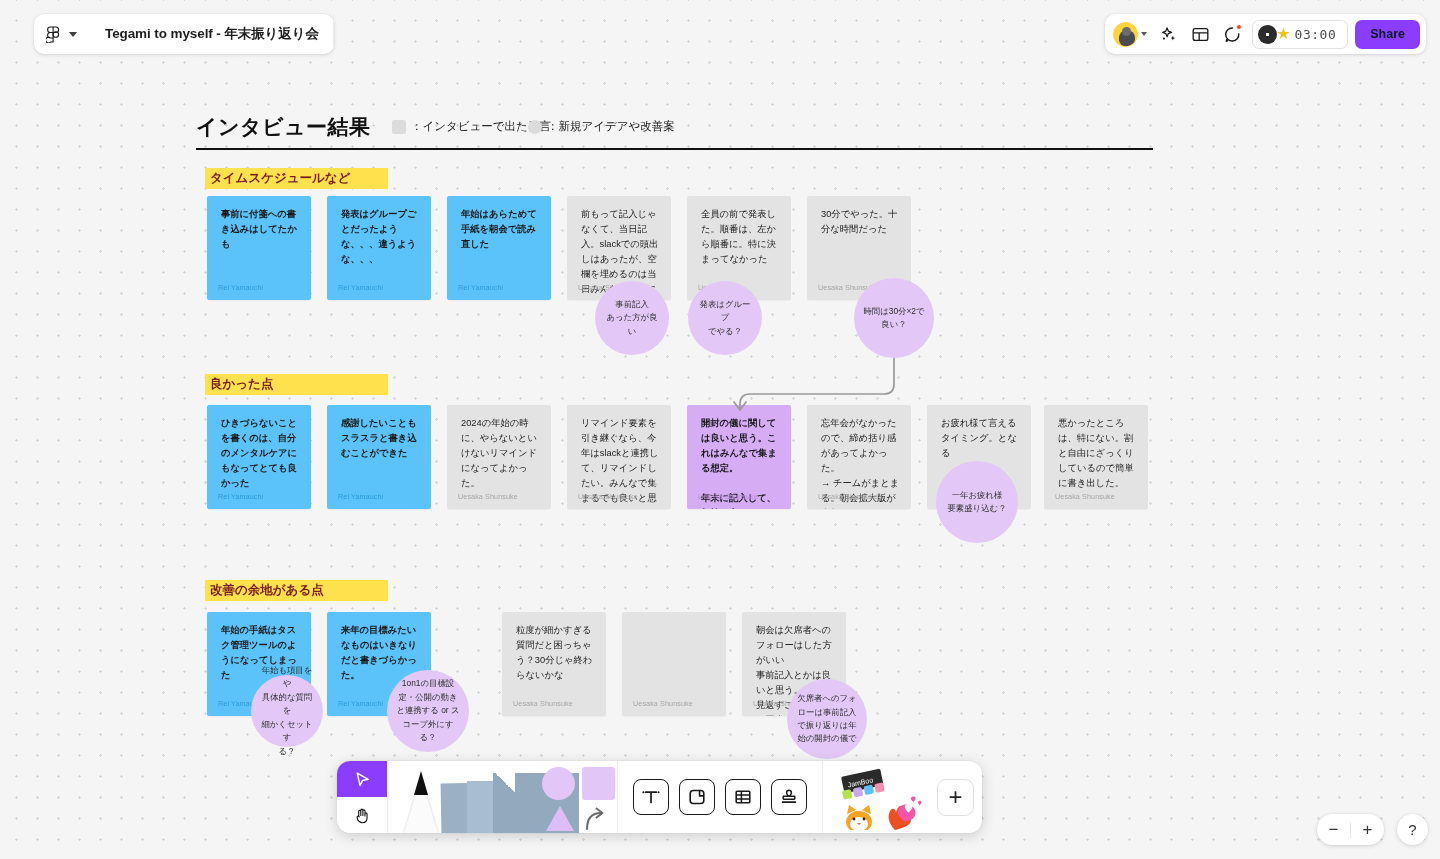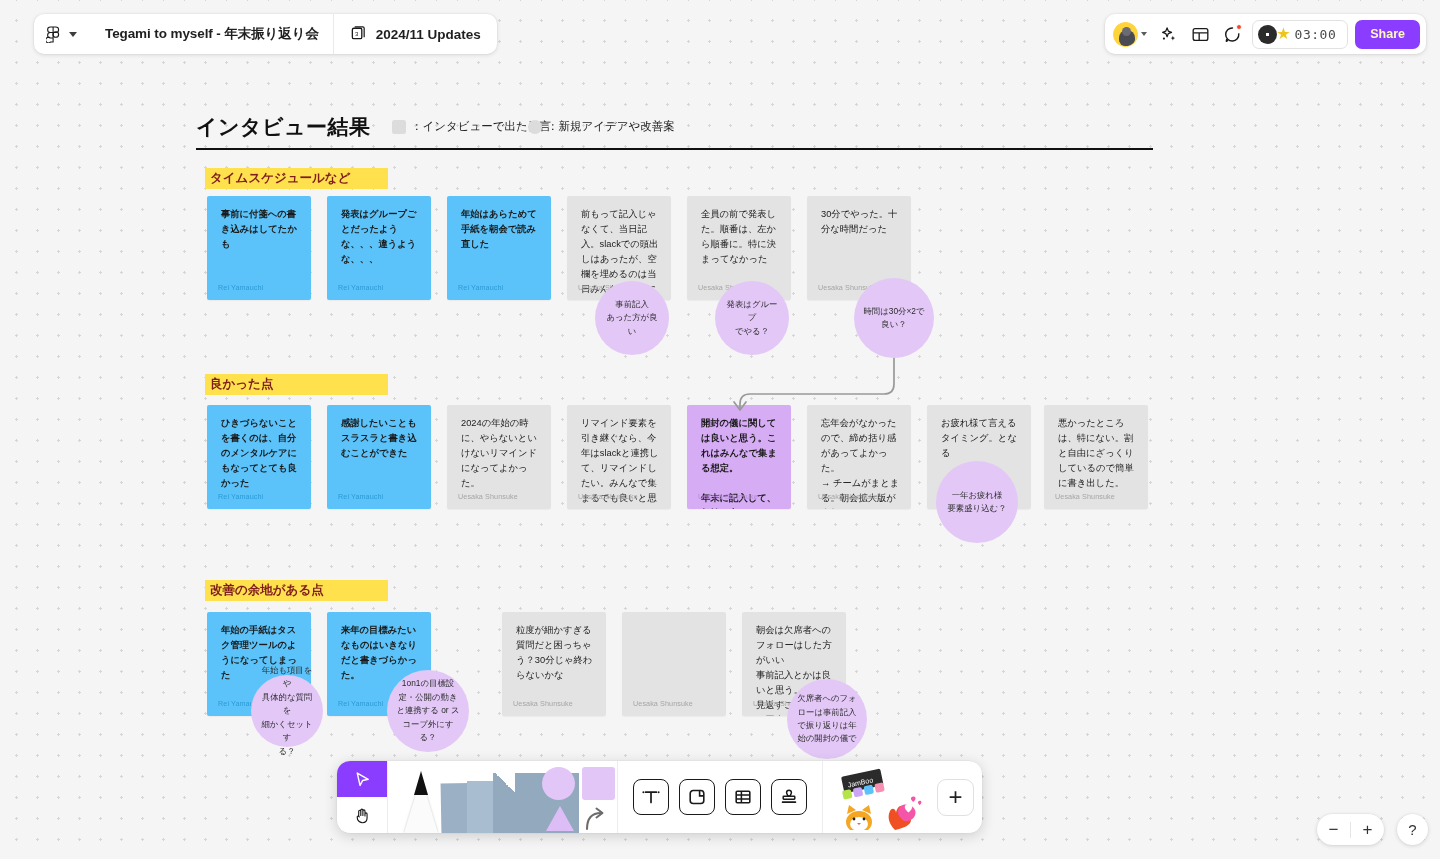--- a/index.html
+++ b/index.html
@@ -109,21 +109,21 @@
     width: 19px; height: 19px; border-radius: 50%;
     background: radial-gradient(circle, #ffffff 0 13%, #2b2b2b 14% 100%);
     position: relative;
   }
   .timer-star { font-size: 16px; color: #f0c419; margin-left: -5px; line-height:1; }
   .timer-text {
     font-family: "DejaVu Sans Mono", monospace;
     font-size: 13px; color: #4a4a4a; letter-spacing: .5px; font-weight: 400;
   }
   .share-btn {
-    background: #8b3dff; color: #fef9c3;
+    background: #8b3dff; color: #0f172a;
     font-size: 12.5px; font-weight: 700;
     height: 29px; padding: 4px 15px;
     border: none; border-radius: 7px; cursor: pointer;
   }
 
   
   .page-title {
     position: absolute; left: 196px; top: 113px;
     font-size: 21px; font-weight: 700; color: #111;
     letter-spacing: .5px;
@@ -297,30 +297,20 @@
     <div class="tb-file">
       <span>
         <svg class="figma-logo" viewBox="0 0 15 22">
           <circle cx="10.5" cy="11" r="3.6" fill="none" stroke="#1a1a1a" stroke-width="1.5"></circle>
           <path d="M7 1.2h3.5a3.6 3.6 0 010 7.2H7zM7 1.2H3.5a3.6 3.6 0 000 7.2H7zM7 8.4H3.5a3.6 3.6 0 000 7.2H7zM7 15.6H3.5a3.6 3.6 0 100 5.2H7z" fill="none" stroke="#1a1a1a" stroke-width="1.4"></path>
         </svg>
       </span>
       <span class="chev"></span>
       <span class="tb-title">Tegami to myself - 年末振り返り会</span>
     </div>
-    <div class="tb-page">
-      <span>
-        <svg class="pages-icon" viewBox="0 0 18 18">
-          <rect x="2.5" y="4.5" width="10" height="11" rx="1.6" fill="none" stroke="#1a1a1a" stroke-width="1.4"></rect>
-          <path d="M5 3h8.5a1.5 1.5 0 011.5 1.5V14" fill="none" stroke="#1a1a1a" stroke-width="1.3"></path>
-          <text x="5.4" y="12.2" font-size="6.5" fill="#1a1a1a" font-family="Liberation Sans, sans-serif">3</text>
-        </svg>
-      </span>
-      <span class="tb-page-name">2024/11 Updates</span>
-    </div>
   </div>
 
   <div class="topright">
     <div class="avatar-wrap">
       <div class="avatar"></div>
       <span class="chev-sm"></span>
     </div>
     <div class="tr-icon">
       <svg width="19" height="19" viewBox="0 0 20 20">
         <path d="M8.5 3l1.3 3.4L13.2 7.7 9.8 9 8.5 12.4 7.2 9 3.8 7.7 7.2 6.4z" fill="none" stroke="#1a1a1a" stroke-width="1.3" stroke-linejoin="round"></path>
@@ -450,21 +440,21 @@
 事前記入とかは良いと思う。
 見返すこともできる工夫も必要か？</div>
         <div class="author">Uesaka Shunsuke</div>
       </div>
     </div>
   <div id="bubbles-layer">
       <div class="bubble" style="left: 595px; top: 281px; width: 74px; height: 74px;">
         <div class="btxt">事前記入
 あった方が良い</div>
       </div>
-      <div class="bubble" style="left: 715px; top: 281px; width: 74px; height: 74px;">
+      <div class="bubble" style="left: 688px; top: 281px; width: 74px; height: 74px;">
         <div class="btxt">発表はグループ
 でやる？</div>
       </div>
       <div class="bubble" style="left: 854px; top: 278px; width: 80px; height: 80px;">
         <div class="btxt">時間は30分×2で
 良い？</div>
       </div>
       <div class="bubble" style="left: 936px; top: 461px; width: 82px; height: 82px;">
         <div class="btxt">一年お疲れ様
 要素盛り込む？</div>

